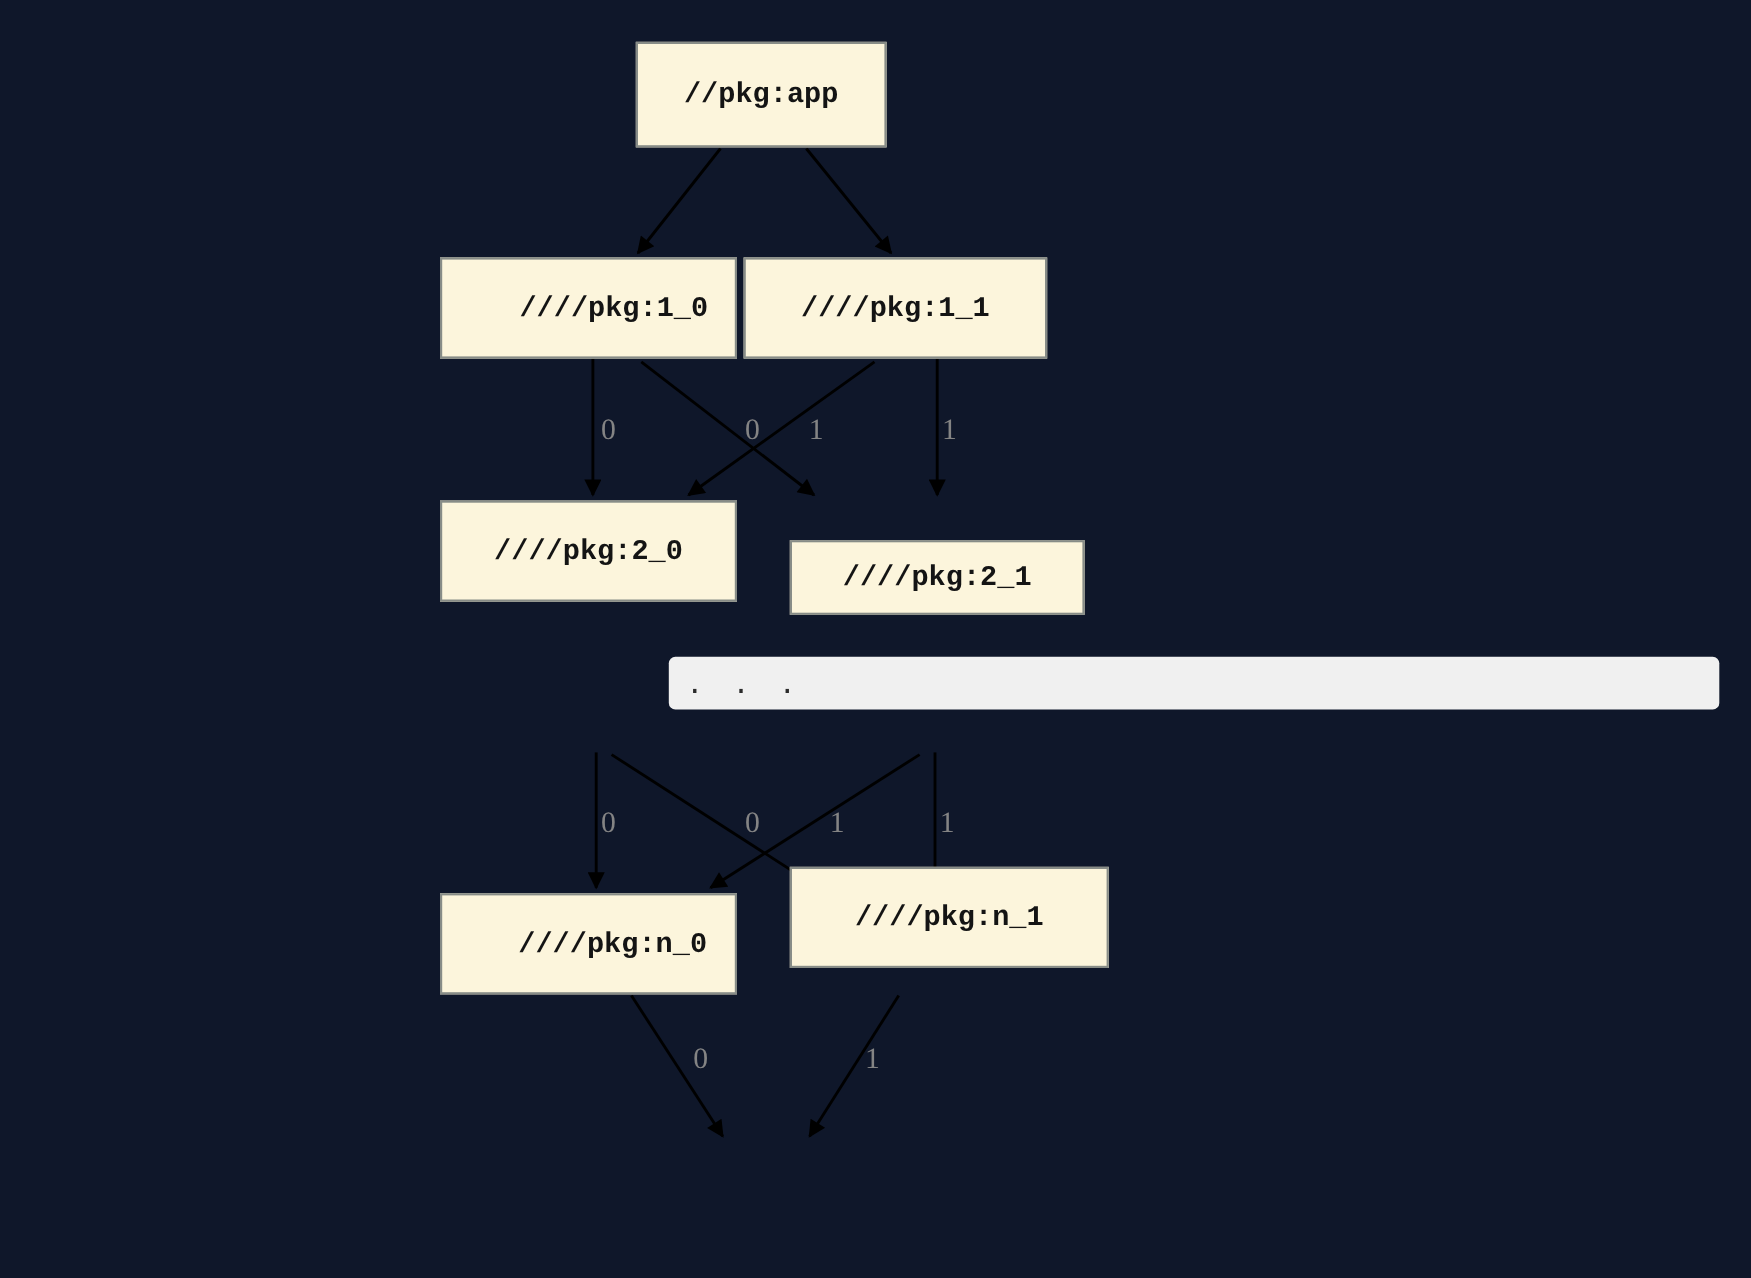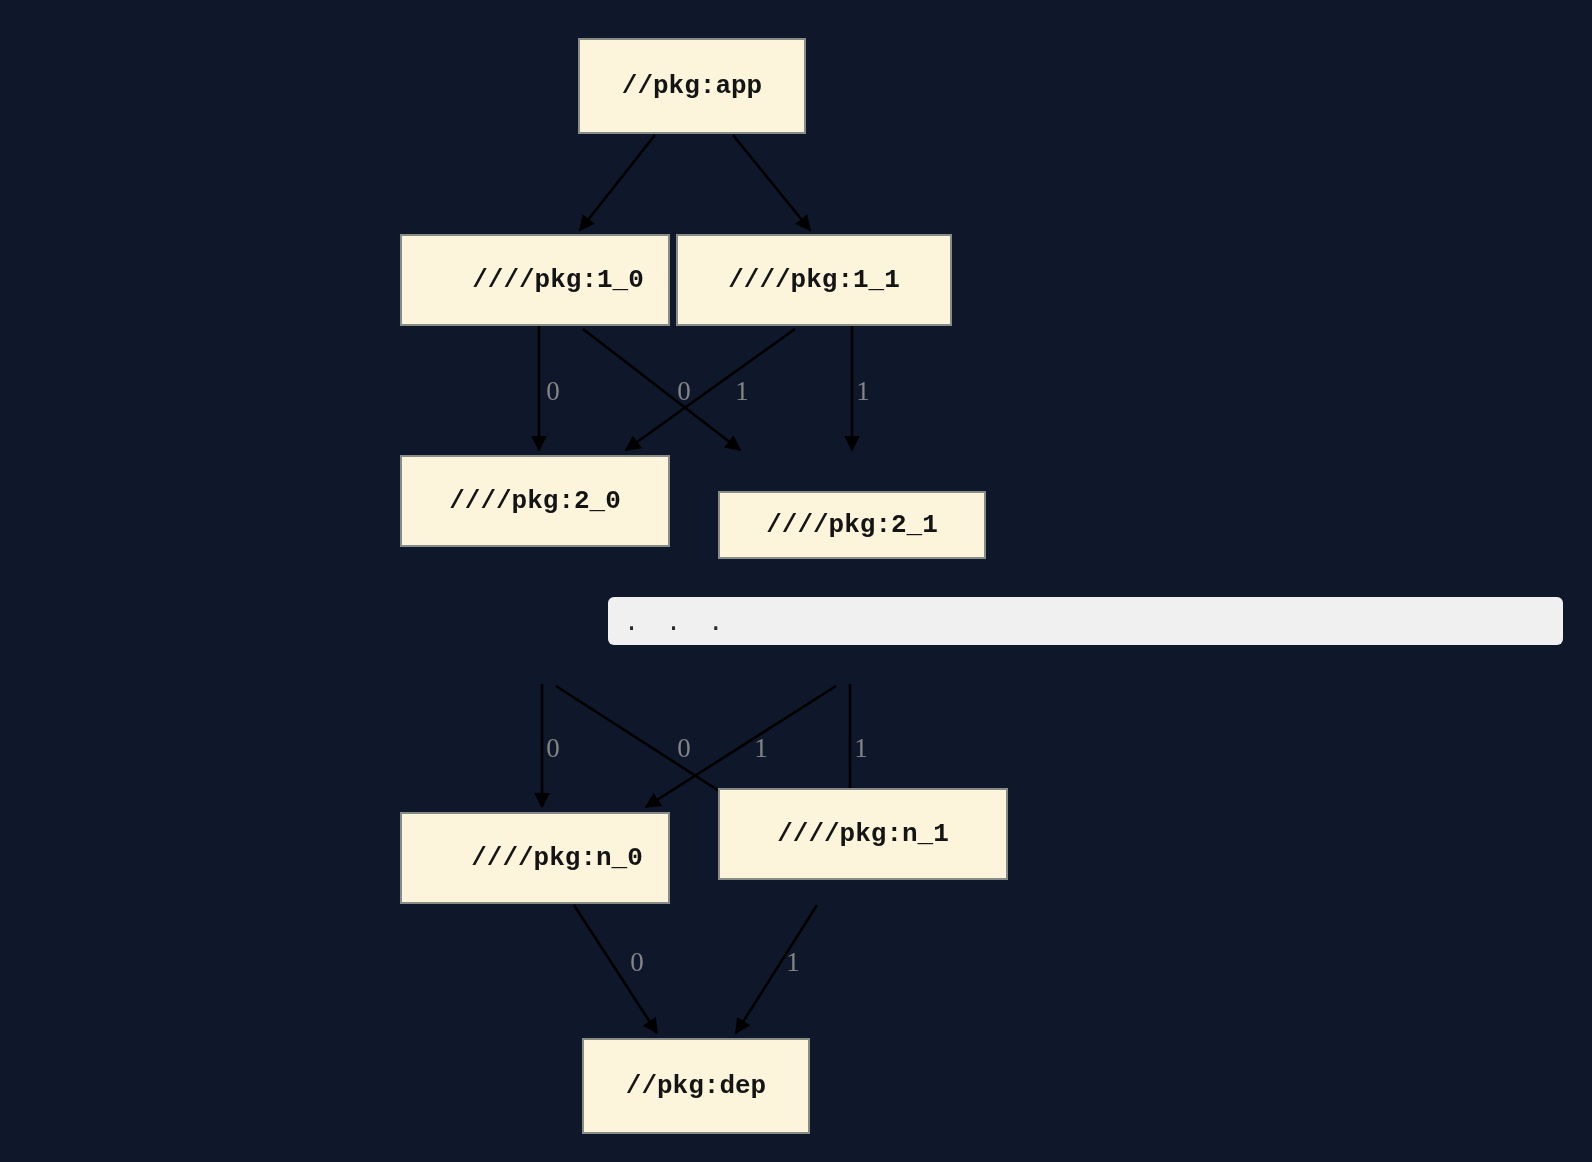--- a/index.html
+++ b/index.html
@@ -121,23 +121,20 @@
   </div>
   <div class="node node-2-1">
     <span>////pkg:2_1</span>
   </div>
   <div class="node node-n-0">
     <span>////pkg:n_0</span>
   </div>
   <div class="node node-n-1">
     <span>////pkg:n_1</span>
   </div>
-  <div class="node node-dep">
-    <span>//pkg:dep</span>
-  </div>
 
   <div class="edge-label" style="left:553px; top:391px;">0</div>
   <div class="edge-label" style="left:684px; top:391px;">0</div>
   <div class="edge-label" style="left:742px; top:391px;">1</div>
   <div class="edge-label" style="left:863px; top:391px;">1</div>
 
   <div class="edge-label" style="left:553px; top:748px;">0</div>
   <div class="edge-label" style="left:684px; top:748px;">0</div>
   <div class="edge-label" style="left:761px; top:748px;">1</div>
   <div class="edge-label" style="left:861px; top:748px;">1</div>

